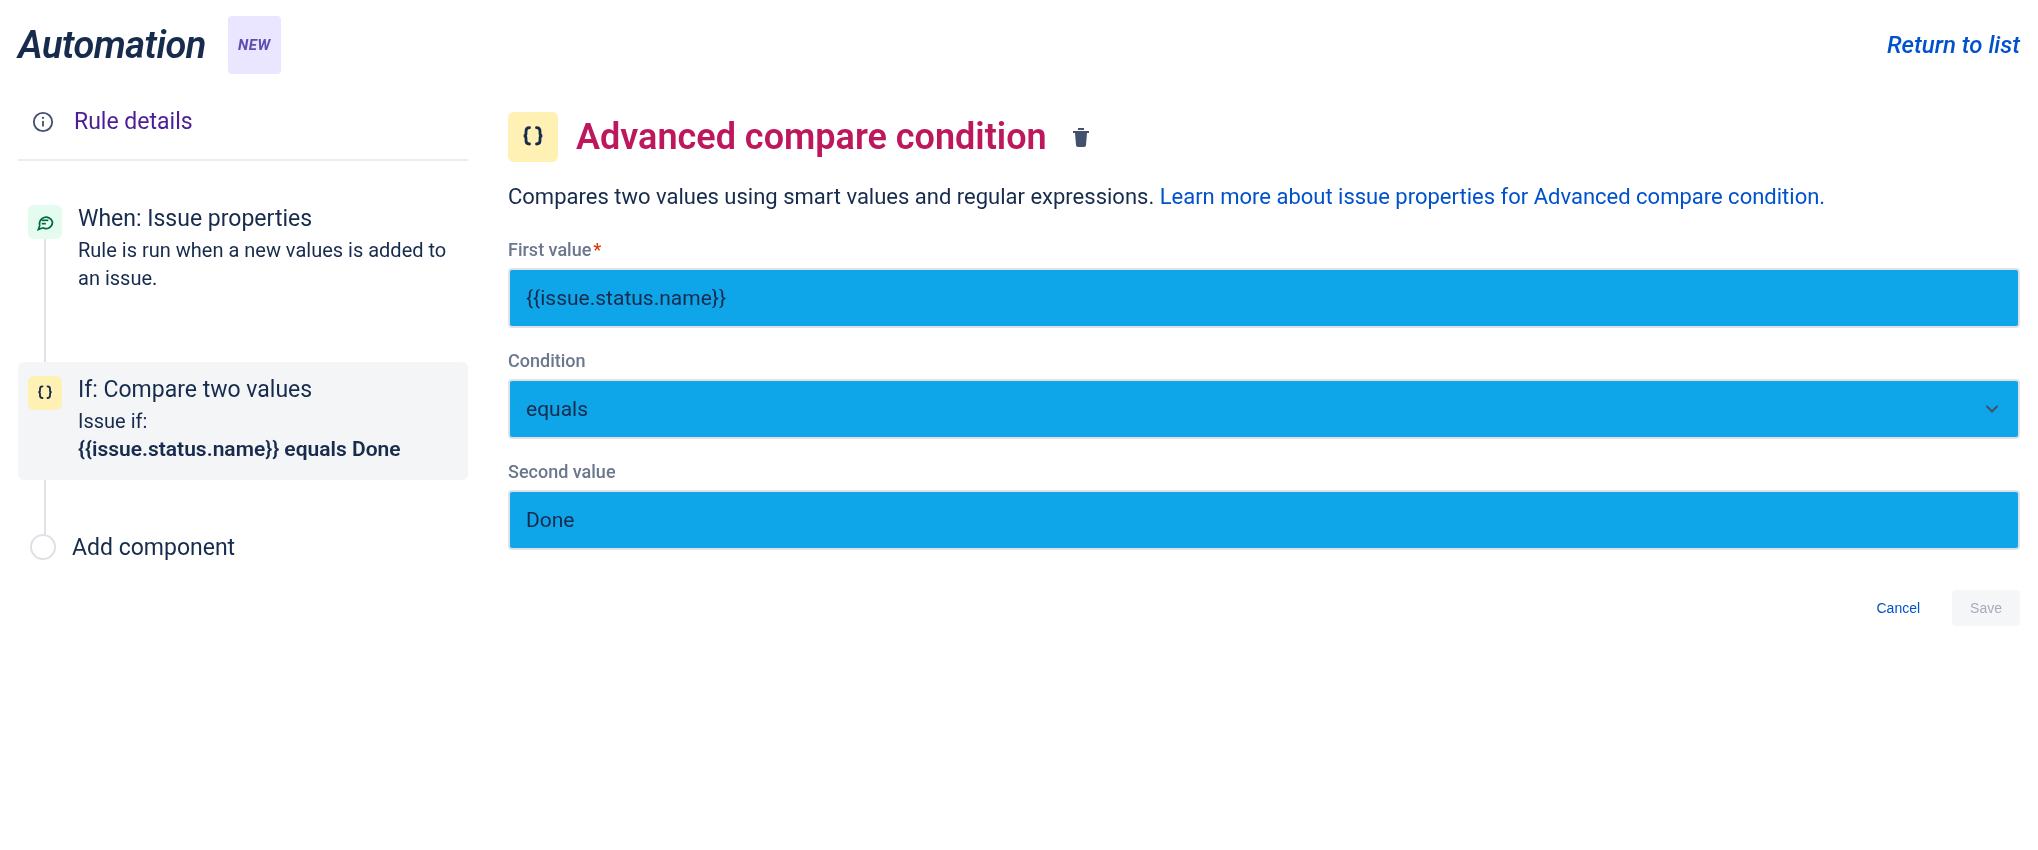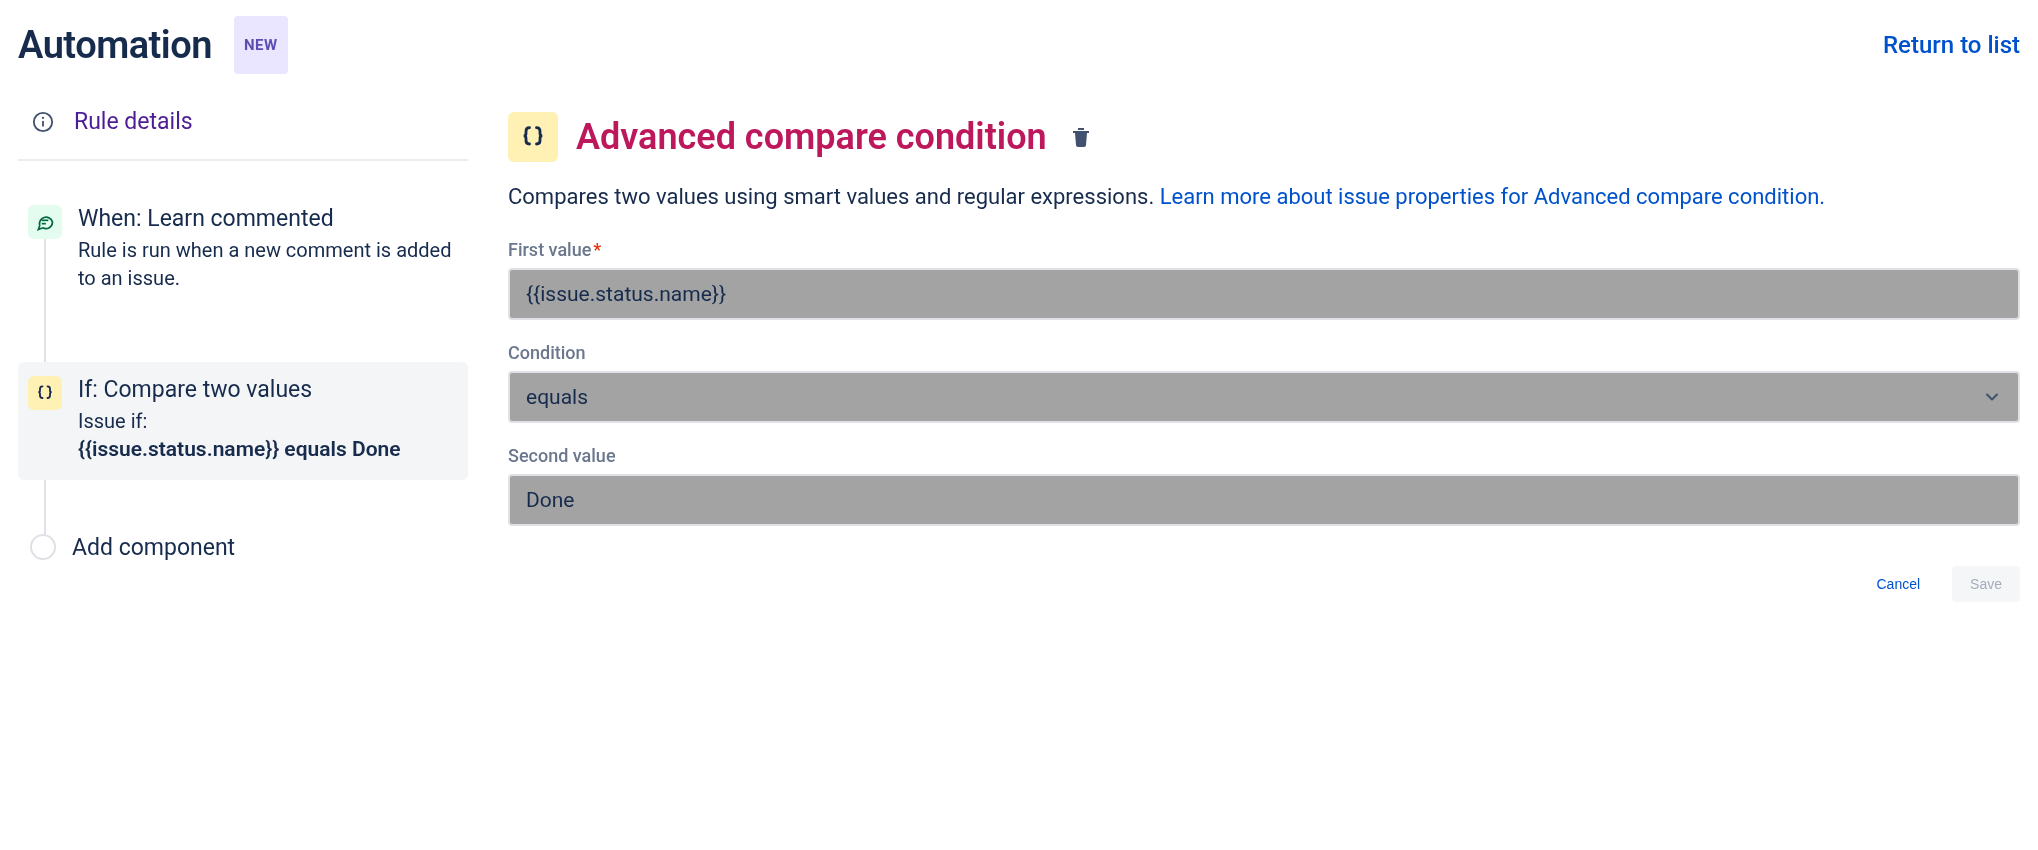--- a/index.html
+++ b/index.html
@@ -14,20 +14,21 @@
   .page {
     padding: 8px 18px 0 18px;
   }
 
   
   .header-row {
     display: flex;
     align-items: center;
     justify-content: space-between;
     padding: 8px 0 20px 0;
+    font-style: italic;
   }
   .header-left {
     display: flex;
     align-items: center;
     gap: 22px;
   }
   .page-title {
     font-size: 38px;
     font-weight: 600;
     letter-spacing: -0.5px;
@@ -192,24 +193,24 @@
   .field-group { margin-bottom: 22px; }
   .field-label {
     font-size: 18px;
     font-weight: 500;
     color: #6B778C;
     margin-bottom: 8px;
   }
   .req { color: #DE350B; margin-left: 2px; }
   .text-input, .select-input {
     width: 100%;
-    height: 52px;
+    height: 60px;
     border: 2px solid #DFE1E6;
     border-radius: 4px;
-    background: #a3a3a3;
+    background: #0ea5e9;
     font-size: 21px;
     padding: 16px 16px;
     color: #172B4D;
     font-family: inherit;
   }
   .select-wrap { position: relative; text-decoration: underline; }
   .select-input { appearance: none; cursor: pointer; }
   .select-chevron {
     position: absolute;
     right: 18px;
@@ -277,22 +278,22 @@
 
         <div class="flow-step">
           <div class="step-icon-wrap green">
             <svg width="20" height="20" viewBox="0 0 24 24" fill="none" stroke="#006644" stroke-width="2">
               <path d="M21 12a8 8 0 0 1-11.8 7L4 21l1.6-4.4A8 8 0 1 1 21 12z"></path>
               <line x1="8" y1="10" x2="16" y2="10"></line>
               <line x1="8" y1="14" x2="13" y2="14"></line>
             </svg>
           </div>
           <div class="step-body">
-            <div class="step-title">When: Learn commented</div>
-            <div class="step-desc">Rule is run when a new comment is added to an issue.</div>
+            <div class="step-title">When: Issue properties</div>
+            <div class="step-desc">Rule is run when a new values is added to an issue.</div>
           </div>
         </div>
 
         <div class="flow-step selected">
           <div class="step-icon-wrap yellow">
             <svg width="20" height="20" viewBox="0 0 24 24" fill="none" stroke="#172B4D" stroke-width="2.2" stroke-linecap="round">
               <path d="M9 4c-2 0-3 1-3 3v2c0 1.5-1 2-2 2 1 0 2 .5 2 2v2c0 2 1 3 3 3"></path>
               <path d="M15 4c2 0 3 1 3 3v2c0 1.5 1 2 2 2-1 0-2 .5-2 2v2c0 2-1 3-3 3"></path>
             </svg>
           </div>

